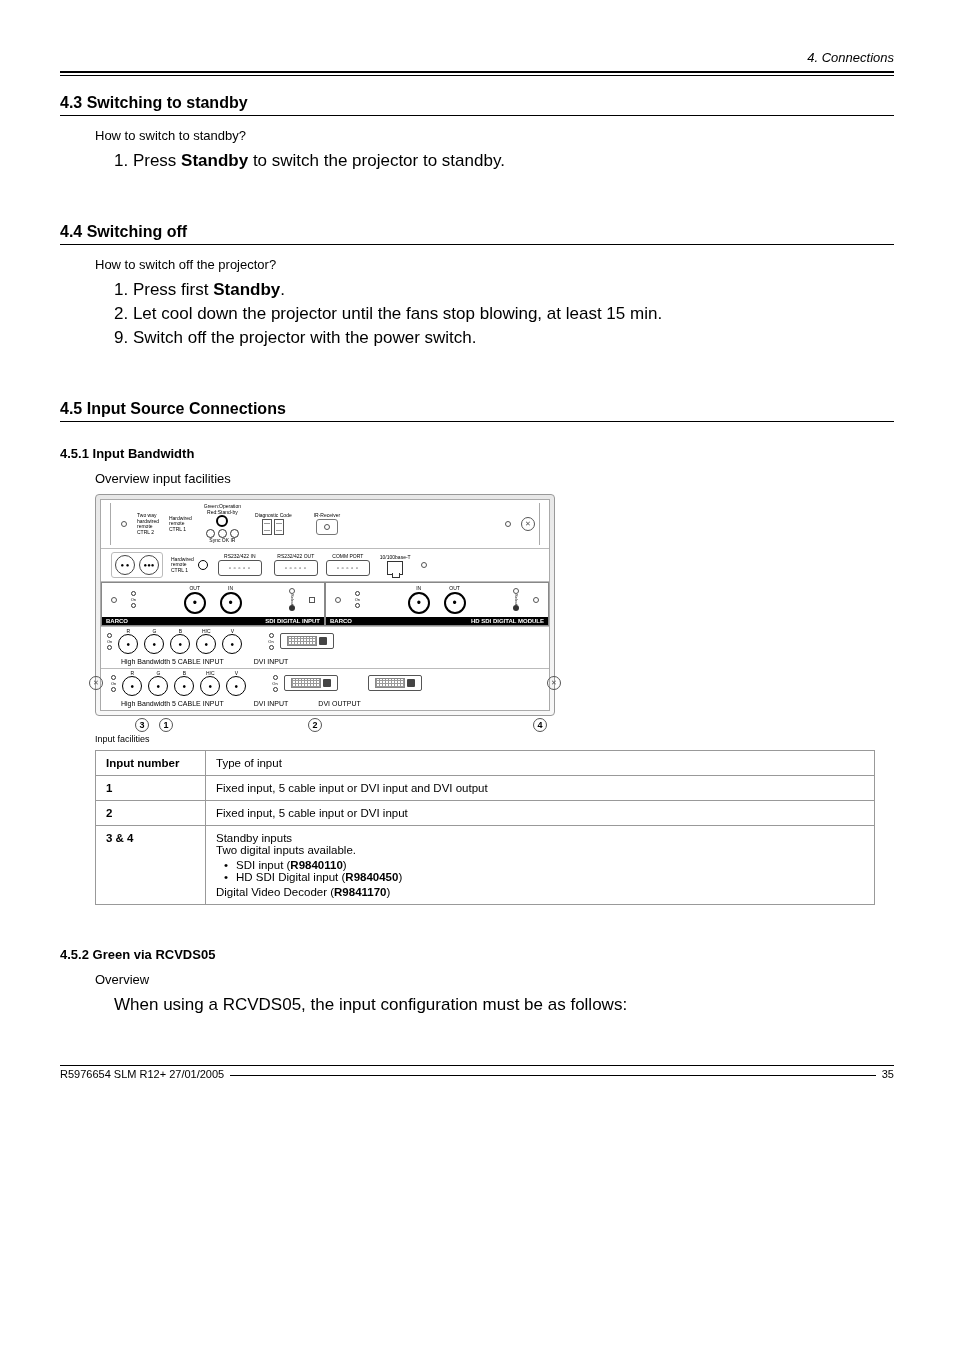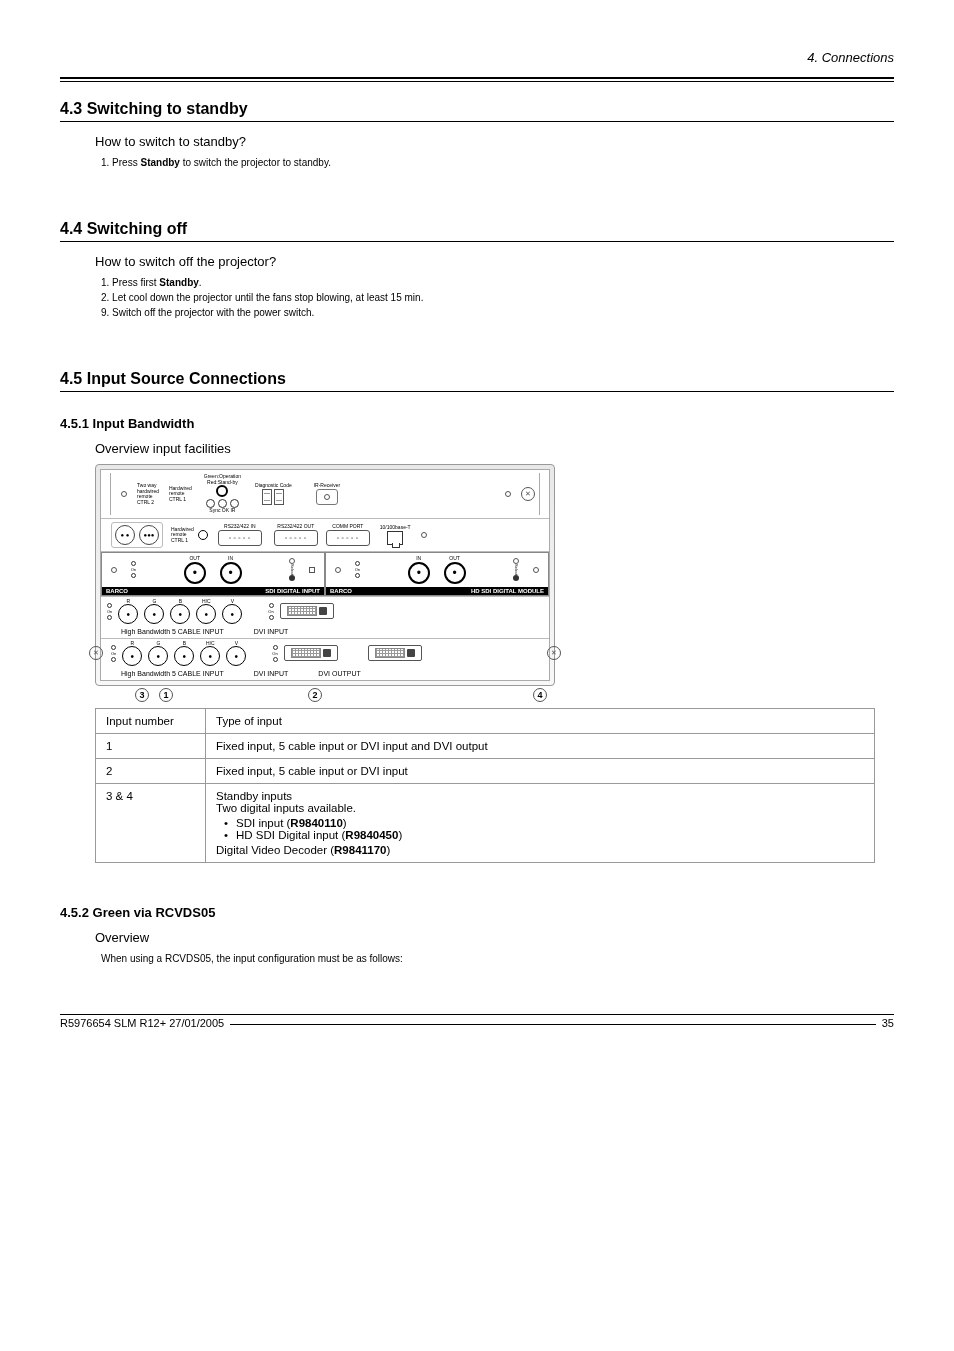--- a/index.html
+++ b/index.html
@@ -8,40 +8,40 @@
     font-size: 12px;
     background: #fff;
     color: #000;
     padding: 50px 60px 30px 60px;
     width: 954px;
   }
   .header-right {
     text-align: right;
     font-style: italic;
     font-size: 13px;
-    padding-bottom: 12px;
+    padding-bottom: 6px;
   }
   .hr-thick { border-top: 2px solid #000; margin-bottom: 2px; }
   .hr-thin { border-top: 1px solid #000; }
   .section-title {
     font-size: 16px;
     font-weight: bold;
     margin-top: 18px;
     margin-bottom: 3px;
   }
   .section-title + .hr-line { border-top: 1px solid #000; margin-bottom: 12px; }
   .subsection-title {
     font-size: 13px;
     font-weight: normal;
     margin-left: 35px;
     margin-bottom: 8px;
   }
   .body-text {
-    margin-left: 41px;
-    font-size: 10px;
+    margin-left: 54px;
+    font-size: 17px;
     margin-bottom: 4px;
   }
   .inline-b { font-weight: bold; }
   .section-gap { height: 30px; }
   .subsec-gap { height: 18px; }
   .num-title {
     font-size: 13px;
     font-weight: bold;
     margin-top: 24px;
     margin-bottom: 10px;
@@ -184,21 +184,21 @@
     width: 780px;
     border-collapse: collapse;
     font-size: 11.5px;
   }
   .input-table th, .input-table td {
     border: 1px solid #999;
     padding: 6px 10px;
     text-align: left;
     vertical-align: top;
   }
-  .input-table td.c1 { width: 110px; }
+  .input-table td.c1 { width: 110px; font-weight: bold; }
   .input-table ul {
     list-style: none;
     padding: 0;
     margin: 3px 0;
   }
   .input-table ul li::before {
     content: "•";
     margin-right: 8px;
   }
   .input-table ul li { padding-left: 8px; }
@@ -530,20 +530,21 @@
     <div class="circ-num">3</div>
     <div style="width:10px;"></div>
     <div class="circ-num">1</div>
     <div style="width:135px;"></div>
     <div class="circ-num">2</div>
     <div style="flex:1;"></div>
     <div class="circ-num">4</div>
     <div style="width:8px;"></div>
   </div>
 
+  <div class="fig-cap">Input facilities</div>
 </div>
 
 <table class="input-table">
   <tbody>
       <tr>
     <td class="c1">Input number</td>
     <td>Type of input</td>
   </tr>
   <tr>
     <td class="c1">1</td>

